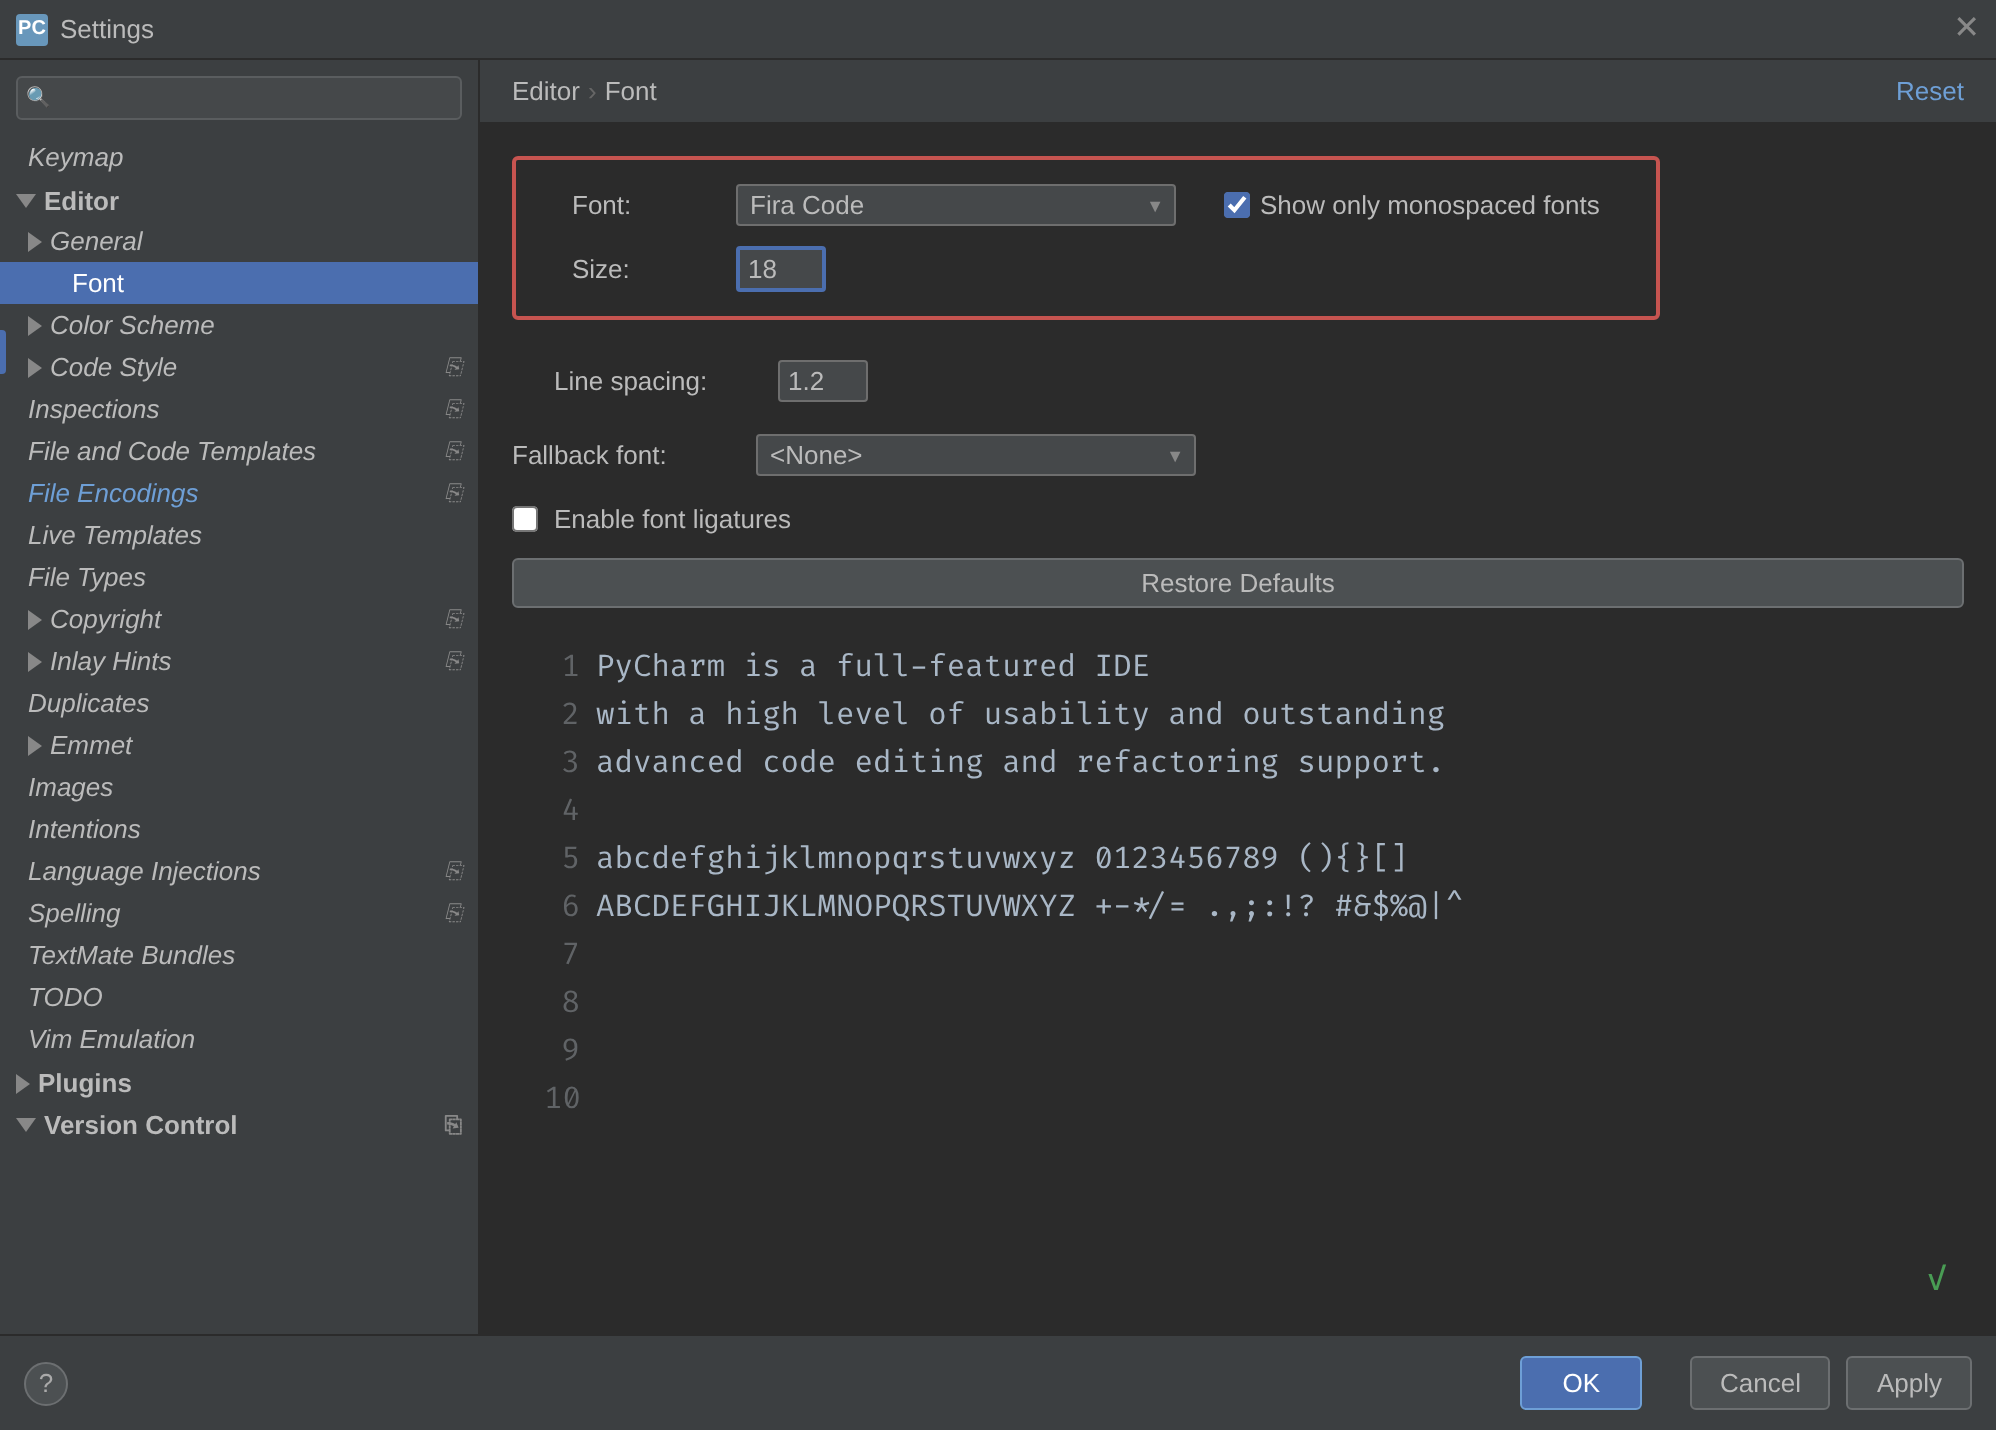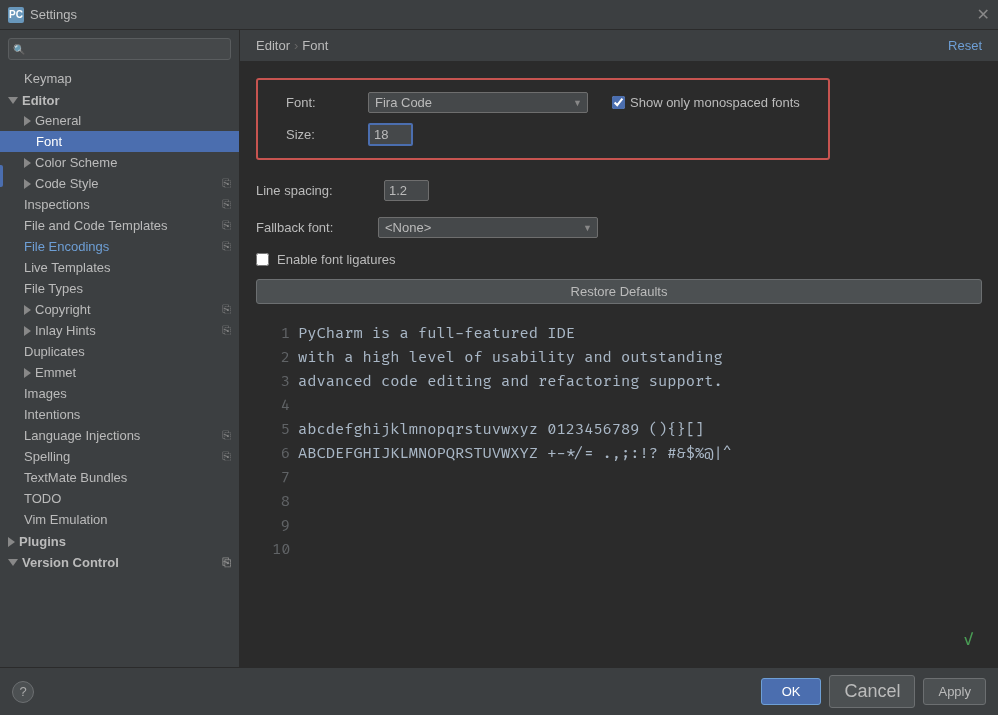--- a/index.html
+++ b/index.html
@@ -133,21 +133,21 @@
     }
     .triangle-down {
       width: 0; height: 0;
       border-left: 5px solid transparent;
       border-right: 5px solid transparent;
       border-top: 7px solid #888;
       display: inline-block;
       flex-shrink: 0;
     }
 
-    .sidebar-indent-1 { padding-left: 24px; }
+    .sidebar-indent-1 { padding-left: 14px; font-style: italic; }
     .sidebar-indent-2 { padding-left: 36px; }
 
     .sidebar-icon-copy {
       color: #888;
       font-size: 11px;
       margin-left: auto;
     }
 
     
     .content-area {
@@ -252,22 +252,23 @@
       padding: 2px 4px;
       font-size: 13px;
       width: 45px;
       outline: none;
       border-radius: 2px;
     }
 
     .line-spacing-row {
       display: flex;
       align-items: center;
-      gap: 28px;
+      gap: 12px;
       margin-top: 4px;
+      margin-left: 21px;
     }
 
     
     .fallback-row {
       display: flex;
       align-items: center;
       gap: 12px;
       padding: 8px 16px;
       flex-shrink: 0;
     }
@@ -353,23 +354,24 @@
       padding: 5px 20px;
       font-size: 13px;
       cursor: pointer;
       border-radius: 3px;
     }
     .btn-cancel {
       background: #4c5052;
       border: 1px solid #6c6f71;
       color: #bbbbbb;
       padding: 5px 14px;
-      font-size: 18px;
+      font-size: 13px;
       cursor: pointer;
       border-radius: 3px;
+      margin-left: 16px;
     }
     .btn-apply {
       background: #4c5052;
       border: 1px solid #6c6f71;
       color: #bbbbbb;
       padding: 5px 14px;
       font-size: 13px;
       cursor: pointer;
       border-radius: 3px;
     }

